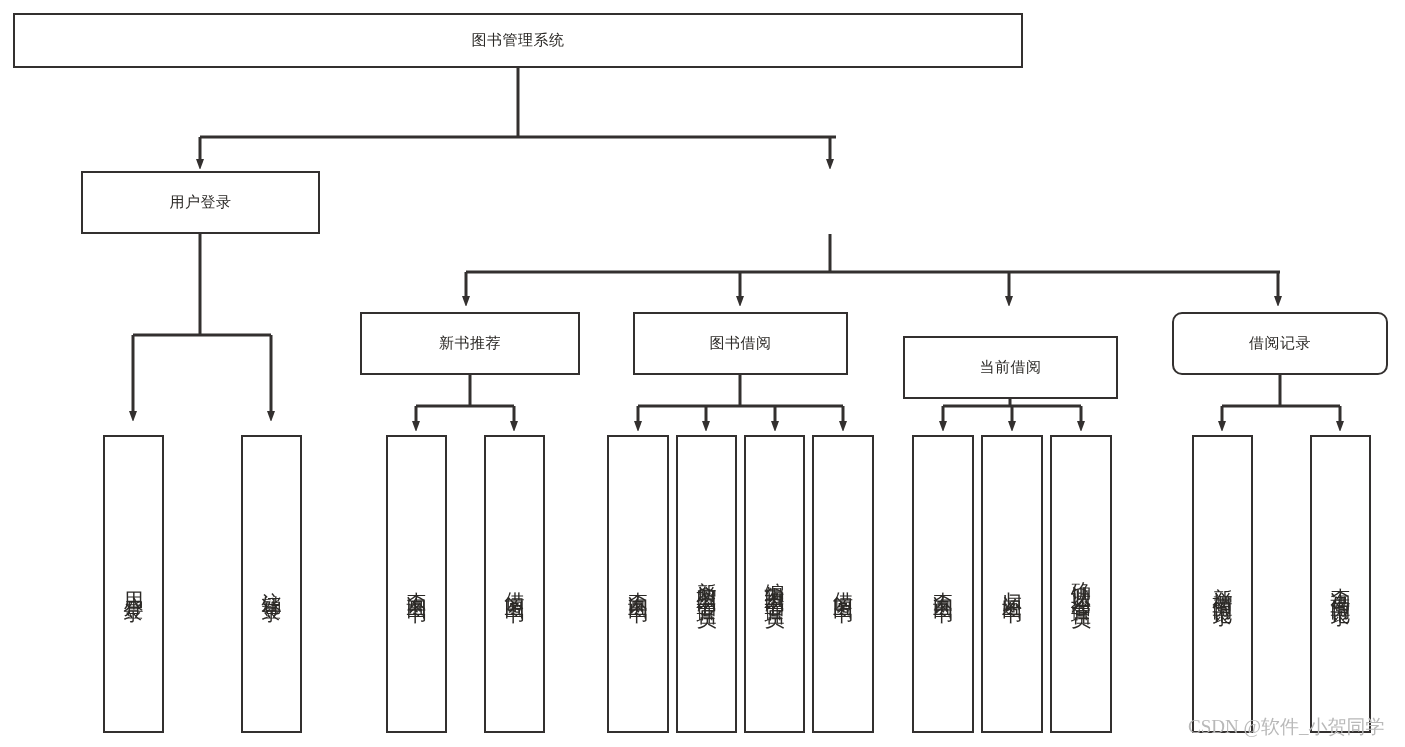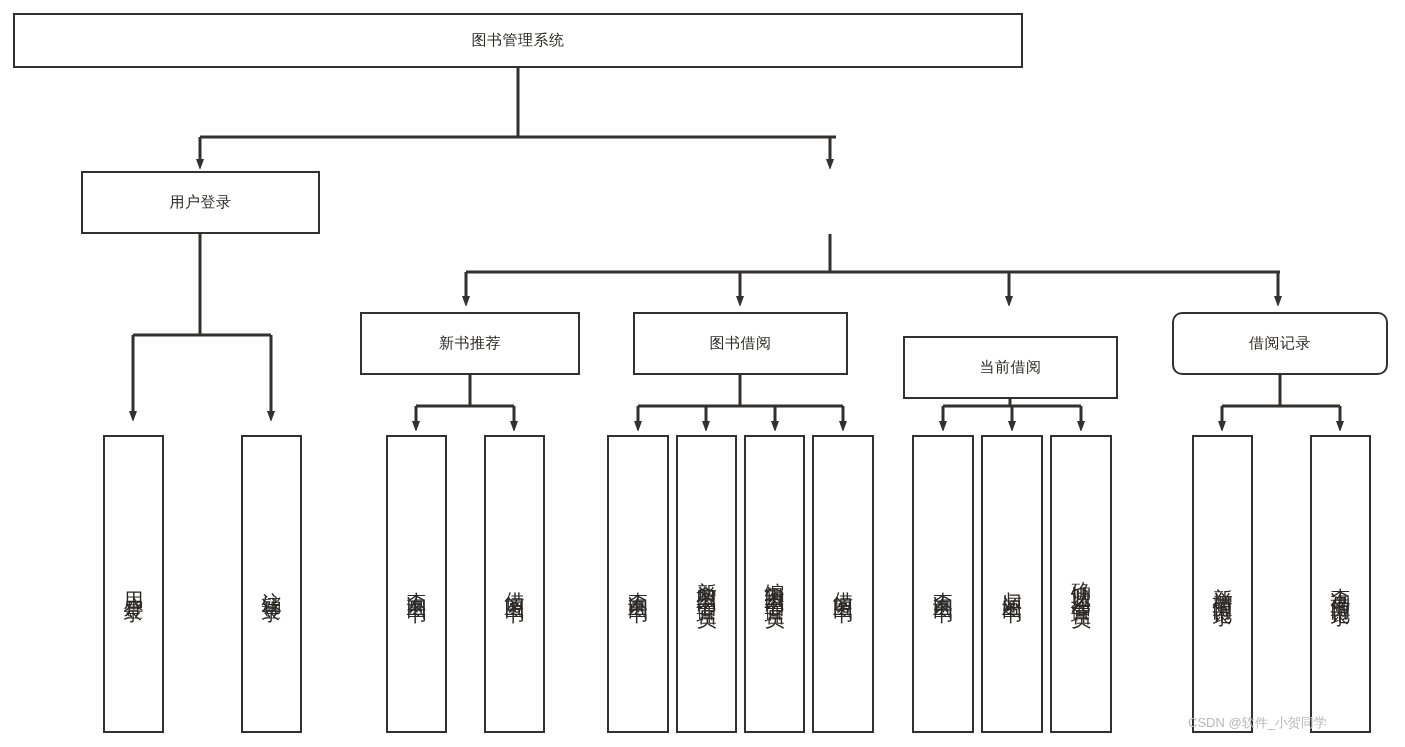--- a/index.html
+++ b/index.html
@@ -54,25 +54,25 @@
   }
   .node.vert > span {
     writing-mode: vertical-rl;
     text-orientation: upright;
     display: block;
   }
   #watermark {
     position: absolute;
     left: 1188px;
     top: 714px;
-    font-size: 13px;
+    font-size: 19px;
     color: #b9b9b9;
     white-space: nowrap;
     z-index: 3;
-    font-family: Liberation Sans, sans-serif;
+    font-family: Liberation Serif, serif;
   }
 </style>
 </head>
 <body>
 
 <div id="canvas">
 
   <svg id="wires" viewBox="0 0 1405 747">
     <defs>
       <marker id="arrow" markerWidth="10" markerHeight="10" refX="1" refY="4" orient="auto" markerUnits="userSpaceOnUse">

